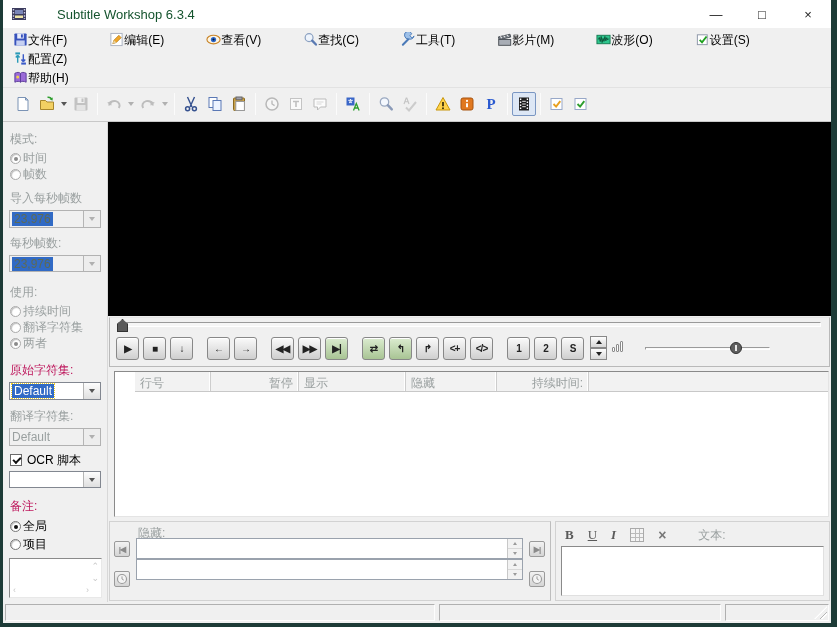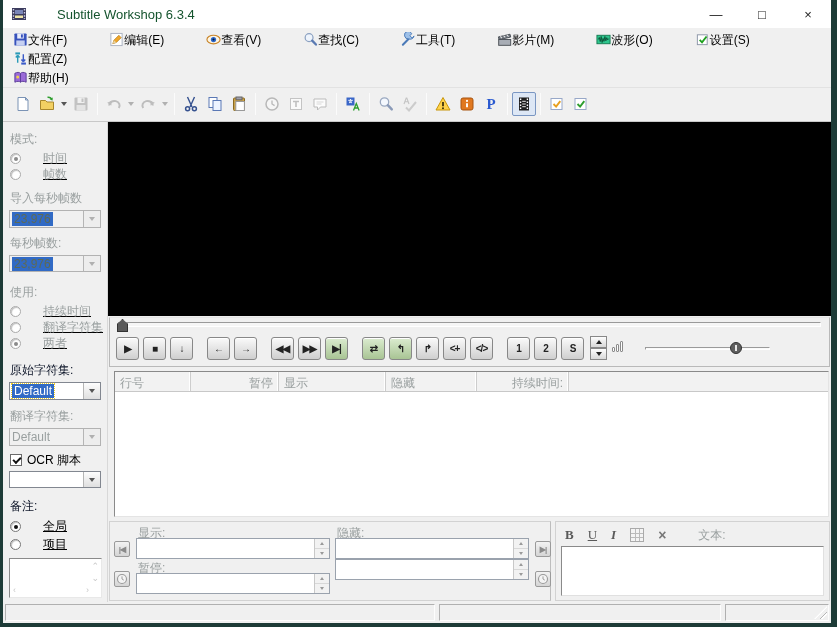--- a/index.html
+++ b/index.html
@@ -29,23 +29,23 @@
   .tri-d { width:0; height:0; border-left:3px solid transparent; border-right:3px solid transparent; border-top:4px solid #555; }
   .tri-d.dis { border-top-color:#b0b0b0; }
   .tsep { width:1px; height:22px; background:#d0d0d0; border-right:1px solid #fbfbfb; margin:0 4px; flex:none; }
   .pletter { font-family:"Liberation Serif", serif; font-weight:bold; font-size:15px; color:#2a5ad0; }
 
   
   .content { flex:1; display:flex; min-height:0; }
 
   
   .sidebar { width:105px; flex:none; background:#f0f0f0; border-right:1px solid #d8d8d8; padding:7px 5px 4px 6px; display:flex; flex-direction:column; overflow:hidden; }
-  .lbl { color:#0f172a; margin:2px 0 2px 1px; white-space:nowrap; }
+  .lbl { color:#be185d; margin:2px 0 2px 1px; white-space:nowrap; }
   .lbl.dis { color:#9aa0a0; }
-  .radio-row { display:flex; align-items:center; gap:22px; height:16px; margin-left:1px; white-space:nowrap;text-decoration:underline; }
+  .radio-row { display:flex; align-items:center; gap:2px; height:16px; margin-left:1px; white-space:nowrap; }
   .radio-row.big { height:21px; }
   .radio { width:11px; height:11px; border-radius:50%; background:#fff; border:1px solid #777; box-shadow:inset 1px 1px 1px rgba(0,0,0,.25); flex:none; position:relative; }
   .radio.on::after { content:''; position:absolute; left:3px; top:3px; width:4px; height:4px; border-radius:50%; background:#101010; }
   .radio.dis { border-color:#aaa; }
   .radio.dis.on::after { background:#8b8b8b; }
   .dtext { color:#9aa0a0; }
   .combo { height:20px; margin:1px 0 3px 0; border:1px solid #828790; background:#fff; display:flex; align-items:stretch; width:92px; }
   .combo.dis { border-color:#b2b2b2; background:#f0f0f0; }
   .combo-val { flex:1; display:flex; align-items:center; padding-left:2px; font-size:12px; overflow:hidden; white-space:nowrap; }
   .hl-dim .combo-val span { background:#316ac5; color:#5d6a55; padding:0 2px; }
@@ -75,21 +75,21 @@
   .tri-u2 { width:0;height:0;border-left:3px solid transparent;border-right:3px solid transparent;border-bottom:4px solid #222; }
   .tri-d2 { width:0;height:0;border-left:3px solid transparent;border-right:3px solid transparent;border-top:4px solid #222; }
   .volbars { display:flex; align-items:flex-end; gap:1px; margin:0 10px 4px 2px; }
   .volbars i { display:block; width:3px; background:#fdfdfd; border:1px solid #8a8a8a; border-radius:1px; }
   .vol { position:relative; width:125px; height:18px; margin-left:12px; }
   .vol-track { position:absolute; left:0; right:0; top:8px; height:3px; border:1px solid #9a9a9a; border-right-color:#fff; border-bottom-color:#fff; background:#fafafa; }
   .vol-thumb { position:absolute; left:68%; top:3px; width:12px; height:12px; border-radius:50%; background:#5f5f5f; border:1px solid #333; }
   .vol-thumb::after { content:''; position:absolute; left:4px; top:2px; width:2px; height:6px; background:#e8e8e8; }
 
   
-  .tbl { flex:1; margin:4px 2px 2px 6px; border:1px solid #8a8a8a; border-right-color:#e4e4e4; border-bottom-color:#e4e4e4; background:#fff; display:flex; flex-direction:column; min-height:0; }
+  .tbl { flex:1; margin:4px 2px 2px 6px; border:1px solid #8a8a8a; border-right-color:#e4e4e4; border-bottom-color:#e4e4e4; background:#fff; display:flex; flex-direction:column; min-height:0;padding-left:20px; }
   .tbl-head { display:flex; flex:none; height:20px; background:#f2f2f2; border-bottom:1px solid #c8c8c8; color:#9aa0a0; }
   .th { padding:3px 5px 0 5px; border-right:1px solid #cdcdcd; box-shadow:inset -1px 0 0 #fff; white-space:nowrap; overflow:hidden; }
   .th.r { text-align:right; }
   .tbl-body { flex:1; background:#fff; }
 
   
   .editors { flex:none; height:80px; display:flex; margin:2px 1px 1px 1px; }
   .ed-left { width:442px; flex:none; border:1px solid #d2d2d2; border-right:1px solid #bdbdbd; background:#f0f0f0; display:flex; padding:2px 4px 4px 3px; gap:5px; }
   .ed-sidecol { width:18px; flex:none; display:flex; flex-direction:column; justify-content:space-around; align-items:center; padding:10px 0 2px 0; }
   .mini-btn { width:16px; height:16px; border:1px solid #9a9a9a; border-radius:2px; background:linear-gradient(#f2f2f2,#d5d5d5); color:#8a8a8a; font-size:8px; font-weight:bold; display:flex; align-items:center; justify-content:center; letter-spacing:-1px; }
@@ -530,46 +530,20 @@
           <div class="ed-sidecol">
             <div class="mini-btn">|◀</div>
             <div class="mini-btn">
                 <svg viewBox="0 0 16 16">
                   <circle cx="8" cy="8" r="6" fill="#f4f4f4" stroke="#9a9a9a" stroke-width="1.5"></circle>
                   <path d="M8 4.5V8l2.4 1.5" stroke="#9a9a9a" stroke-width="1.3" fill="none"></path>
                 </svg>
               </div>
           </div>
           <div class="ed-col">
-            <div class="ed-lbl">显示:</div>
-            <div class="tinput">
-              <input value="" style="">
-              <div class="spin2">
-                  <span class="tu">
-                    <i class="tri-u3"></i>
-                  </span>
-                  <span>
-                    <i class="tri-d3"></i>
-                  </span>
-                </div>
-            </div>
-            <div class="ed-lbl">暂停:</div>
-            <div class="tinput">
-              <input value="" style="">
-              <div class="spin2">
-                  <span class="tu">
-                    <i class="tri-u3"></i>
-                  </span>
-                  <span>
-                    <i class="tri-d3"></i>
-                  </span>
-                </div>
-            </div>
-          </div>
-          <div class="ed-col">
             <div class="ed-lbl">隐藏:</div>
             <div class="tinput">
               <input value="" style="">
               <div class="spin2">
                   <span class="tu">
                     <i class="tri-u3"></i>
                   </span>
                   <span>
                     <i class="tri-d3"></i>
                   </span>

